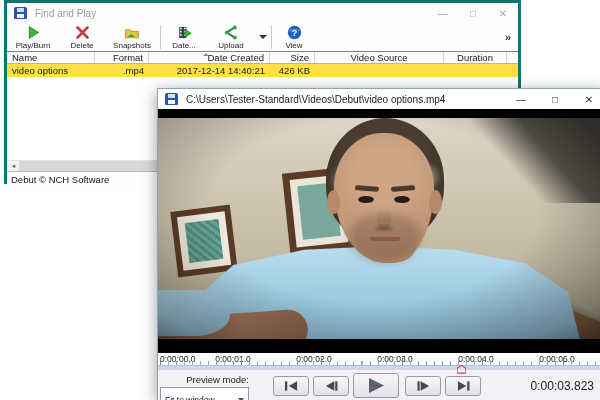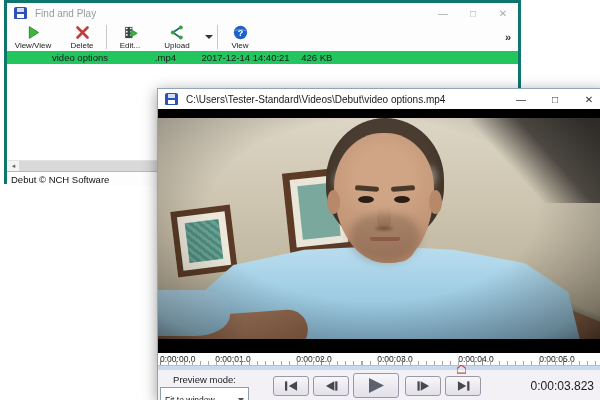--- a/index.html
+++ b/index.html
@@ -30,21 +30,21 @@
   .tb-caret { width:14px; display:flex; align-items:center; justify-content:center; }
   .caret-down { width:0; height:0; border-left:4px solid transparent; border-right:4px solid transparent;
                 border-top:4px solid #333; }
   .tb-overflow { margin-left:auto; width:20px; display:flex; align-items:center; justify-content:center;
                  font-size:11px; font-weight:bold; color:#333; }
 
   
   .fw-table { position:absolute; left:0; top:48px; right:0; }
   .trow { display:flex; height:13px; align-items:center; }
   .thead { border-top:1px solid #808080; border-bottom:1px solid #b4b4b4; background:#fbfbfb; position:relative; }
-  .tsel { background:#22c55e;padding-left:40px; }
+  .tsel { background:#fde047; }
   .cell { font-size:9.5px; color:#1a1a1a; padding:0 5px; white-space:nowrap; overflow:hidden; height:100%;
           display:flex; align-items:center; }
   .thead .cell { border-right:1px solid #d2d2d2; }
   .c-name { width:88px; }
   .c-format { width:54px; justify-content:flex-end; }
   .c-date { width:121px; justify-content:flex-end; }
   .c-size { width:45px; justify-content:flex-end; }
   .c-src { width:129px; justify-content:center; }
   .c-dur { width:63px; justify-content:center; }
   .sort-caret { position:absolute; left:196px; top:1px; width:0; height:0;
@@ -126,21 +126,21 @@
   .tl-ticks-minor { position:absolute; left:2px; right:0; bottom:4px; height:4px;
       background-image:repeating-linear-gradient(90deg,#a8a8a8 0 1px,transparent 1px 8.06px); }
   .tl-ticks-major { position:absolute; left:2px; right:0; bottom:4px; height:7px;
       background-image:repeating-linear-gradient(90deg,#808080 0 1px,transparent 1px 80.6px); }
   .tl-strip { position:absolute; left:0; right:0; bottom:0; height:4px; background:#c8daee; border-top:1px solid #a9c2dd; }
   .tl-playhead { position:absolute; left:299px; top:7px; width:9px; height:9px; z-index:5; }
 
   
   .pv-controls-bar { position:absolute; left:0; top:280px; width:448px; height:32px;
                      background:#f3f1f5; border-top:1px solid #d8d5de; }
-  .pm-label { position:absolute; left:2px; top:4px; width:89px; text-align:center;
+  .pm-label { position:absolute; left:2px; top:4px; width:89px; text-align:right;
               font-size:9.5px; color:#222; }
   .pm-select { position:absolute; left:2px; top:17px; width:89px; height:13px; background:#fff;
                border:1px solid #8e9bad; display:flex; align-items:center; padding:12px 4px;
                font-size:8.5px; color:#111; }
   .pm-chevron { margin-left:auto; width:0; height:0; border-left:3px solid transparent;
                 border-right:3px solid transparent; border-top:4px solid #555; }
   .ctl-btn { position:absolute; top:6px; width:36px; height:20px;
              background:linear-gradient(#f7f6f9,#e3e1e8); border:1px solid #9a98a8; border-radius:3px;
              display:flex; align-items:center; justify-content:center; }
   .ctl-play { top:3px; width:46px; height:25px; }
@@ -163,45 +163,54 @@
       </div>
     </div>
 
     <div class="fw-toolbar">
       <div class="tb-item" style="width:52px">
         <span class="ticon">
           <svg width="15" height="15" viewBox="0 0 18 18">
               <path d="M4 2 L15 9 L4 16 Z" fill="#3db83d" stroke="#1e7a1e" stroke-width="1"></path>
             </svg>
         </span>
-        <span class="tb-label">View/View</span>
+        <span class="tb-label">Play/Burn</span>
       </div>
       <div class="tb-item" style="width:46px">
         <span class="ticon">
           <svg width="15" height="15" viewBox="0 0 18 18">
               <path d="M3 3 L15 15 M15 3 L3 15" stroke="#c43c3c" stroke-width="3.2" stroke-linecap="round"></path>
             </svg>
         </span>
         <span class="tb-label">Delete</span>
+      </div>
+      <div class="tb-item" style="width:54px">
+        <span class="ticon">
+          <svg width="16" height="14" viewBox="0 0 20 16">
+              <path d="M2 4 L8 4 L9 6 L18 6 L18 14 L2 14 Z" fill="#f0c23e" stroke="#b8860b"></path>
+              <path d="M4 13 L10 9 L10 11 L13 11 L13 13 Z" fill="#3aa03a"></path>
+            </svg>
+        </span>
+        <span class="tb-label">Snapshots</span>
       </div>
       <div class="tb-sep"></div>
       <div class="tb-item" style="width:44px">
         <span class="ticon">
           <svg width="16" height="15" viewBox="0 0 20 18">
               <rect x="4" y="2" width="9" height="14" fill="#3a4150"></rect>
               <rect x="5" y="3" width="2" height="2" fill="#fff"></rect>
               <rect x="5" y="7" width="2" height="2" fill="#fff"></rect>
               <rect x="5" y="11" width="2" height="2" fill="#fff"></rect>
               <rect x="10" y="3" width="2" height="2" fill="#fff"></rect>
               <rect x="10" y="7" width="2" height="2" fill="#fff"></rect>
               <rect x="10" y="11" width="2" height="2" fill="#fff"></rect>
               <path d="M11 5 L19 10 L11 15 Z" fill="#35b535" stroke="#1e7a1e" stroke-width="0.8"></path>
             </svg>
         </span>
-        <span class="tb-label">Edit...</span>
+        <span class="tb-label">Date...</span>
       </div>
       <div class="tb-item" style="width:50px">
         <span class="ticon">
           <svg width="16" height="15" viewBox="0 0 18 18">
               <path d="M4 9 L13 3 M4 9 L13 15" stroke="#1a6a6a" stroke-width="2"></path>
               <circle cx="4" cy="9" r="2.4" fill="#3aa03a"></circle>
               <circle cx="13.5" cy="3" r="2.4" fill="#3aa03a"></circle>
               <circle cx="13.5" cy="15" r="2.4" fill="#3aa03a"></circle>
             </svg>
         </span>
@@ -218,20 +227,29 @@
               <path d="M2 7 C6 5 12 5 16 7" stroke="#7aa8e8" stroke-width="1" fill="none"></path>
               <text x="9" y="13" font-size="11" font-weight="bold" fill="#fff" text-anchor="middle" font-family="Liberation Sans, sans-serif">?</text>
             </svg>
         </span>
         <span class="tb-label">View</span>
       </div>
       <div class="tb-overflow">»</div>
     </div>
 
     <div class="fw-table">
+      <div class="trow thead">
+        <div class="cell c-name">Name</div>
+        <div class="cell c-format">Format</div>
+        <div class="cell c-date">Date Created</div>
+        <div class="cell c-size">Size</div>
+        <div class="cell c-src">Video Source</div>
+        <div class="cell c-dur">Duration</div>
+        <span class="sort-caret"></span>
+      </div>
       <div class="trow tsel">
         <div class="cell c-name">video options</div>
         <div class="cell c-format">.mp4</div>
         <div class="cell c-date">2017-12-14 14:40:21</div>
         <div class="cell c-size">426 KB</div>
         <div class="cell c-src"></div>
         <div class="cell c-dur"></div>
       </div>
     </div>
 

